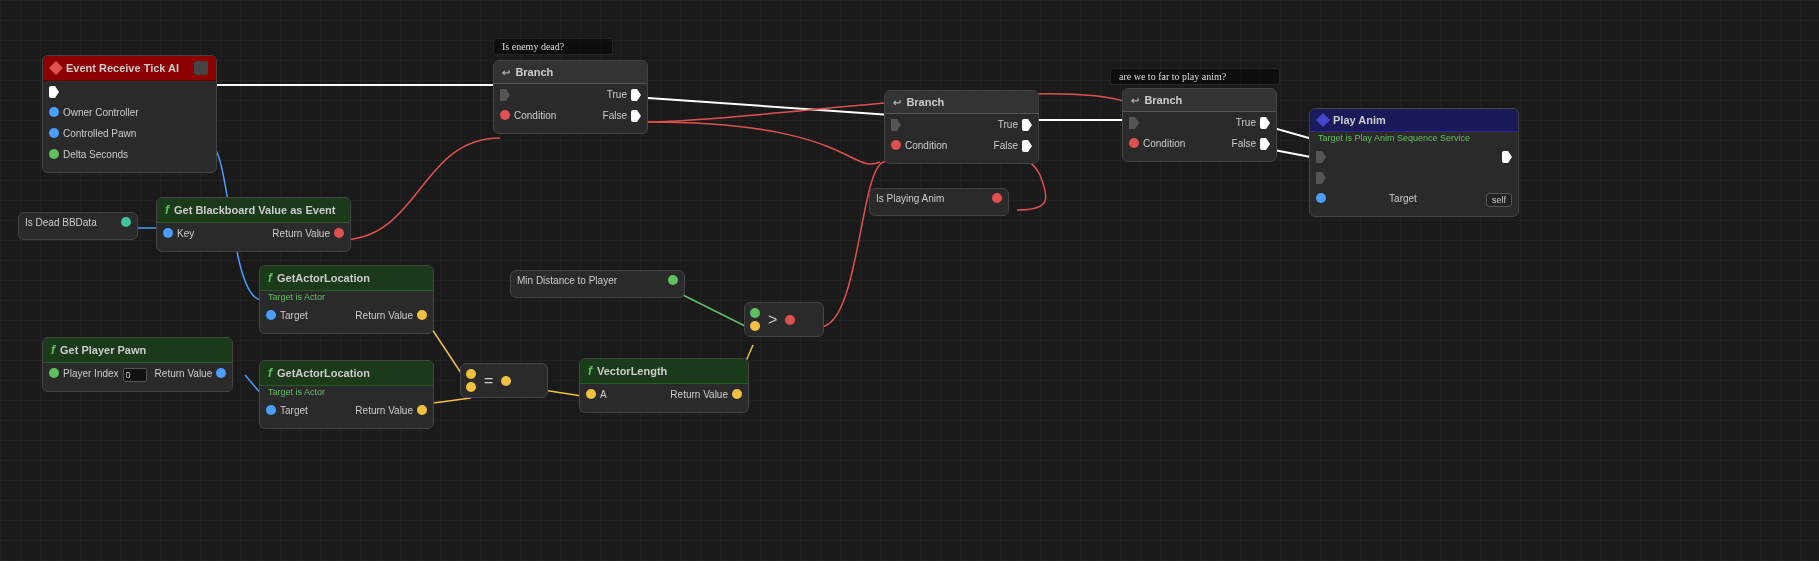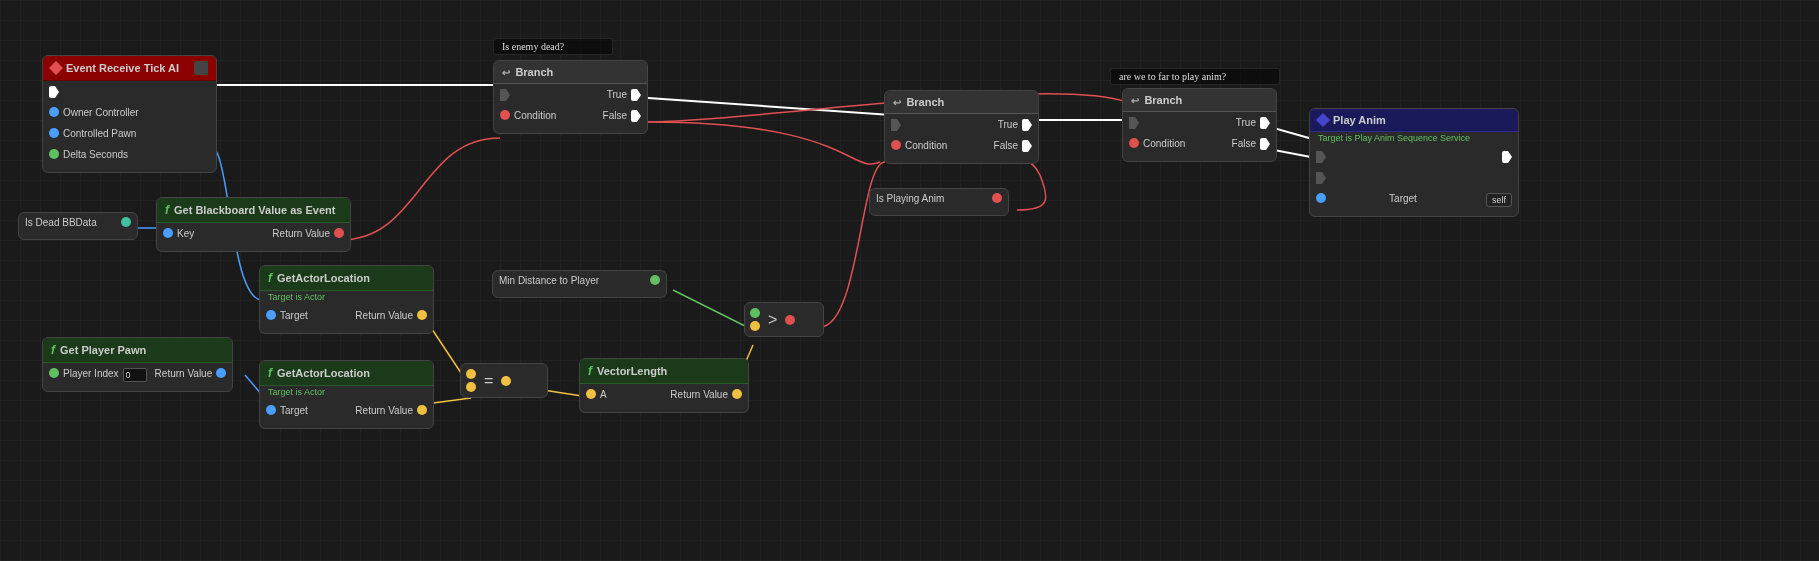--- a/index.html
+++ b/index.html
@@ -398,21 +398,21 @@
   <div class="node-body">
     <div class="node-row">
       <span class="pin pin-yellow"></span>
       <span class="label">A</span>
       <span style="margin-left:auto;" class="label">Return Value</span>
       <span class="pin pin-yellow"></span>
     </div>
   </div>
 </div>
 
-<div class="node" style="left:492px; top:270px; min-width:175px;">
+<div class="node" style="left:510px; top:270px; min-width:175px;">
   <div class="node-body" style="padding:4px 6px;">
     <div class="node-row">
       <span class="label">Min Distance to Player</span>
       <span class="pin pin-green"></span>
     </div>
   </div>
 </div>
 
 <div class="node" style="left:744px; top:302px; min-width:80px;">
   <div class="node-body" style="padding:5px;">

